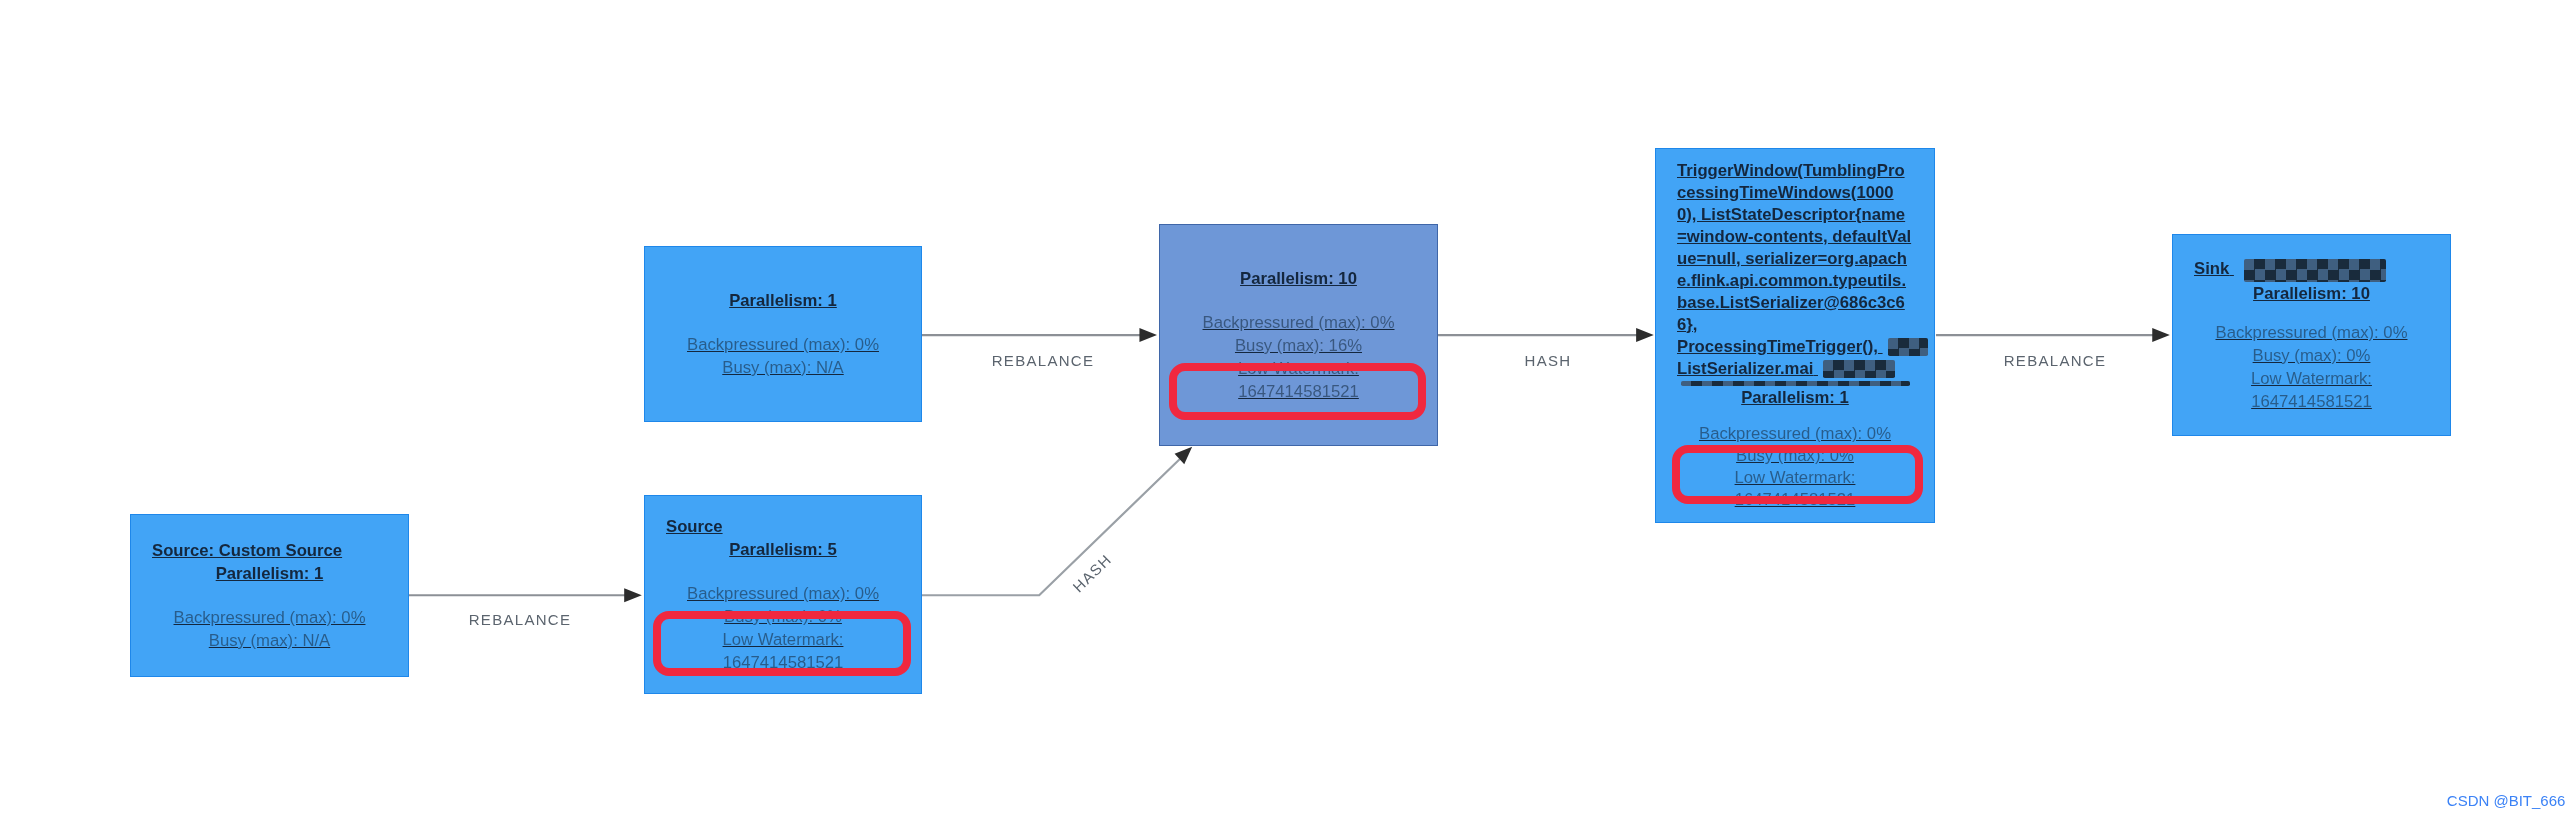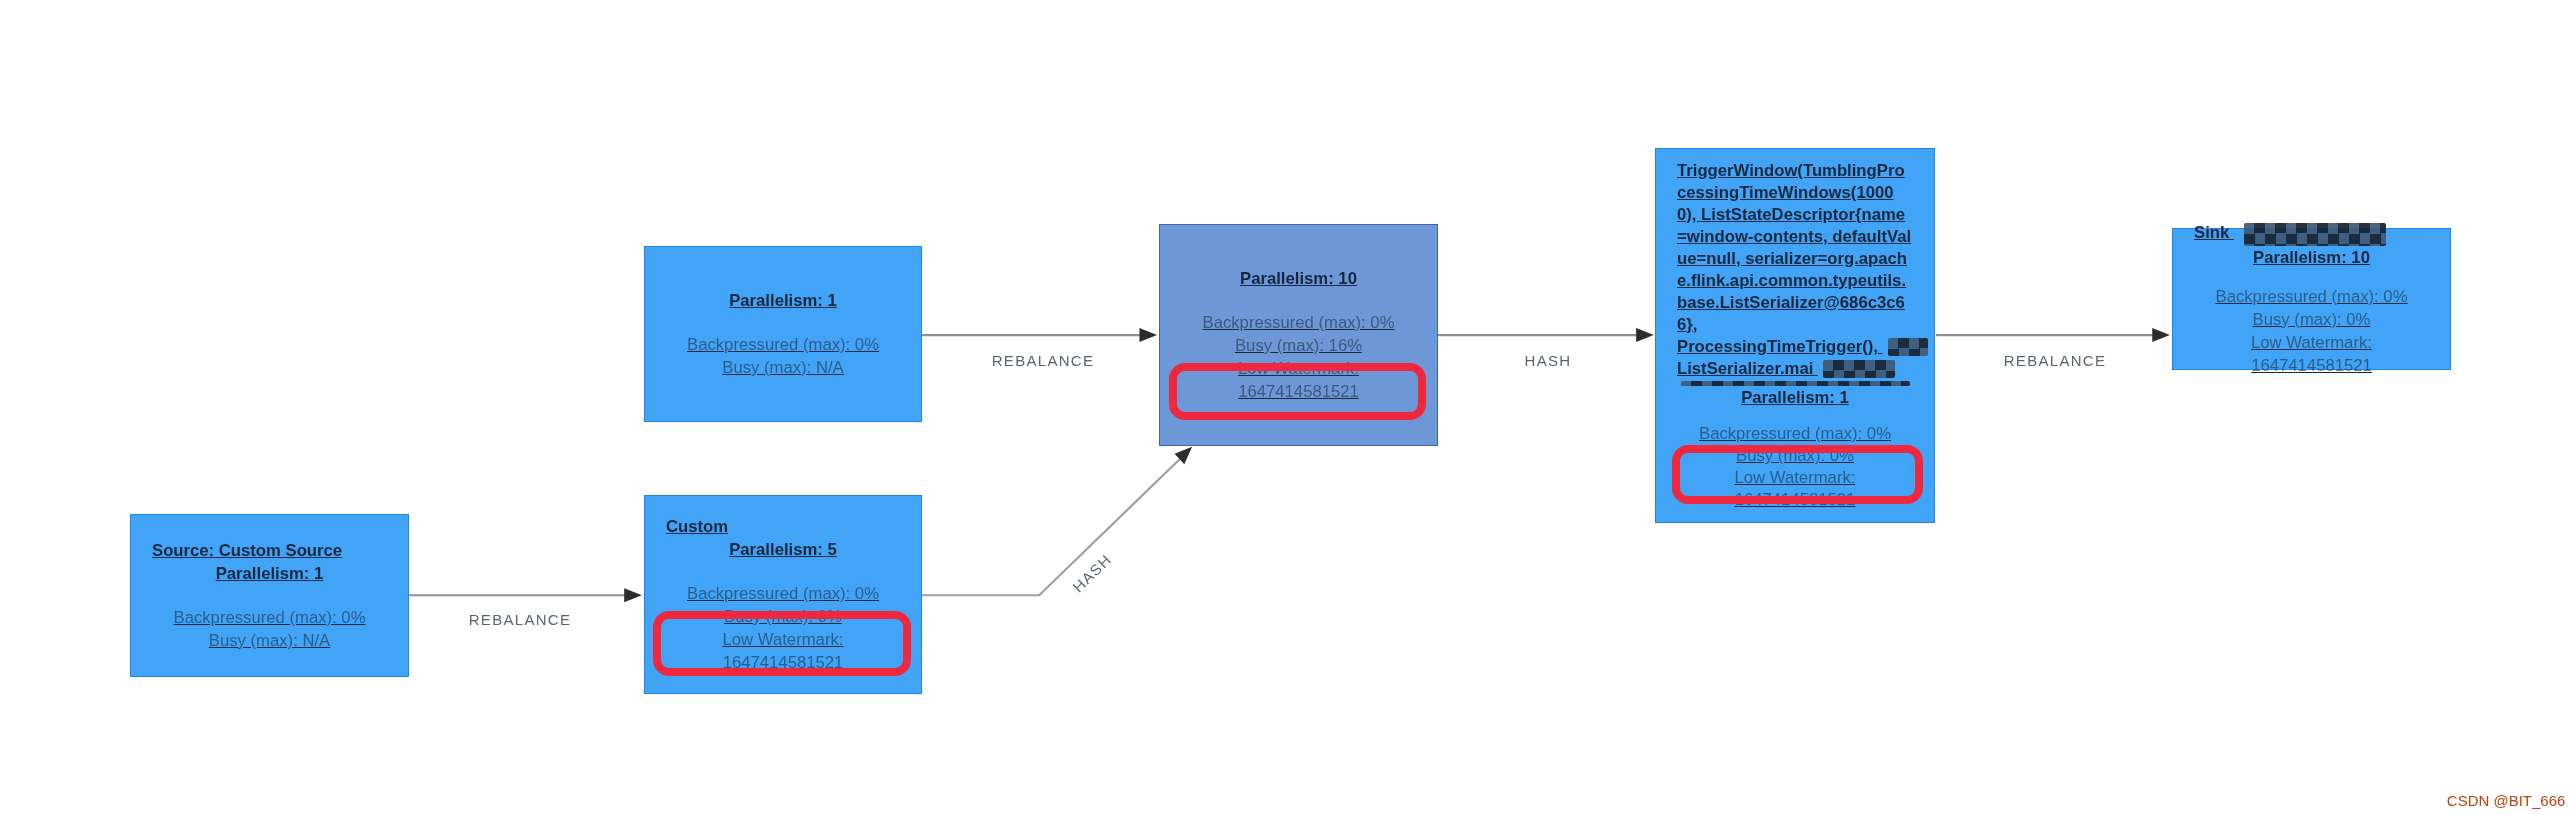--- a/index.html
+++ b/index.html
@@ -29,21 +29,21 @@
   .edge-label{
     position:absolute;transform:translate(-50%,-50%);
     color:#5b646e;font-size:15px;letter-spacing:1.3px;white-space:nowrap;
   }
   .edge-label.rot{transform:translate(-50%,-50%) rotate(-44deg);}
   .highlight-box{
     position:absolute;border:8px solid #f0283f;border-radius:16px;
     box-sizing:border-box;pointer-events:none;
   }
   .watermark{
-    position:absolute;right:10.6px;bottom:7px;color:#c2410c;font-size:15px;
+    position:absolute;right:10.6px;bottom:7px;color:#3b82f6;font-size:15px;
   }
 </style>
 </head>
 <body>
 
 <div id="canvas">
 
   <svg id="edge-layer" xmlns="http://www.w3.org/2000/svg" viewBox="0 0 2930 928" width="2576" height="816">
 
     <line x1="460" y1="677" x2="712" y2="677" stroke="#8c9096" stroke-width="2.5"></line>
@@ -73,21 +73,21 @@
   <div class="node bright" style="left:130px;top:514px;width:279px;height:163px">
     <div class="title">Source: Custom Source</div>
     <div class="par">Parallelism: 1</div>
     <div class="stats">
       <div>Backpressured (max): 0%</div>
       <div>Busy (max): N/A</div>
     </div>
   </div>
 
   <div class="node bright" style="left:644px;top:495px;width:278px;height:199px">
-    <div class="title">Custom</div>
+    <div class="title">Source</div>
     <div class="par">Parallelism: 5</div>
     <div class="stats">
       <div>Backpressured (max): 0%</div>
       <div>Busy (max): 0%</div>
       <div>Low Watermark: 1647414581521</div>
     </div>
   </div>
 
   <div class="node muted" style="left:1159px;top:224px;width:279px;height:222px">
     <div class="par">Parallelism: 10</div>
@@ -110,21 +110,21 @@
     </div>
     <div class="mosaic mosaic-row"></div>
     <div class="par">Parallelism: 1</div>
     <div class="stats">
       <div>Backpressured (max): 0%</div>
       <div>Busy (max): 0%</div>
       <div>Low Watermark: 1647414581521</div>
     </div>
   </div>
 
-  <div class="node bright" style="left:2172px;top:228px;width:279px;height:142px">
+  <div class="node bright" style="left:2172px;top:234px;width:279px;height:202px">
     <div class="title-line">
       <span>Sink</span>
       <span class="mosaic" style="width:142px;height:23px;margin-left:10.6px"></span>
     </div>
     <div class="par">Parallelism: 10</div>
     <div class="stats" style="margin-top:16px">
       <div>Backpressured (max): 0%</div>
       <div>Busy (max): 0%</div>
       <div>Low Watermark: 1647414581521</div>
     </div>

